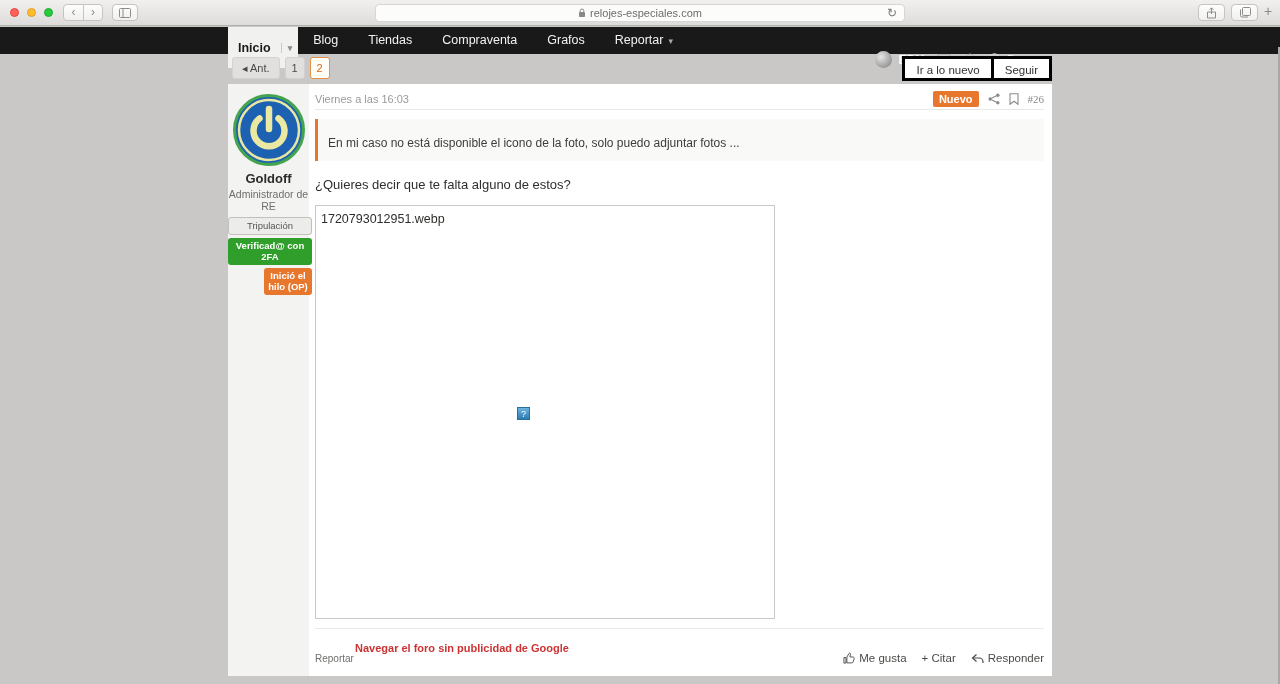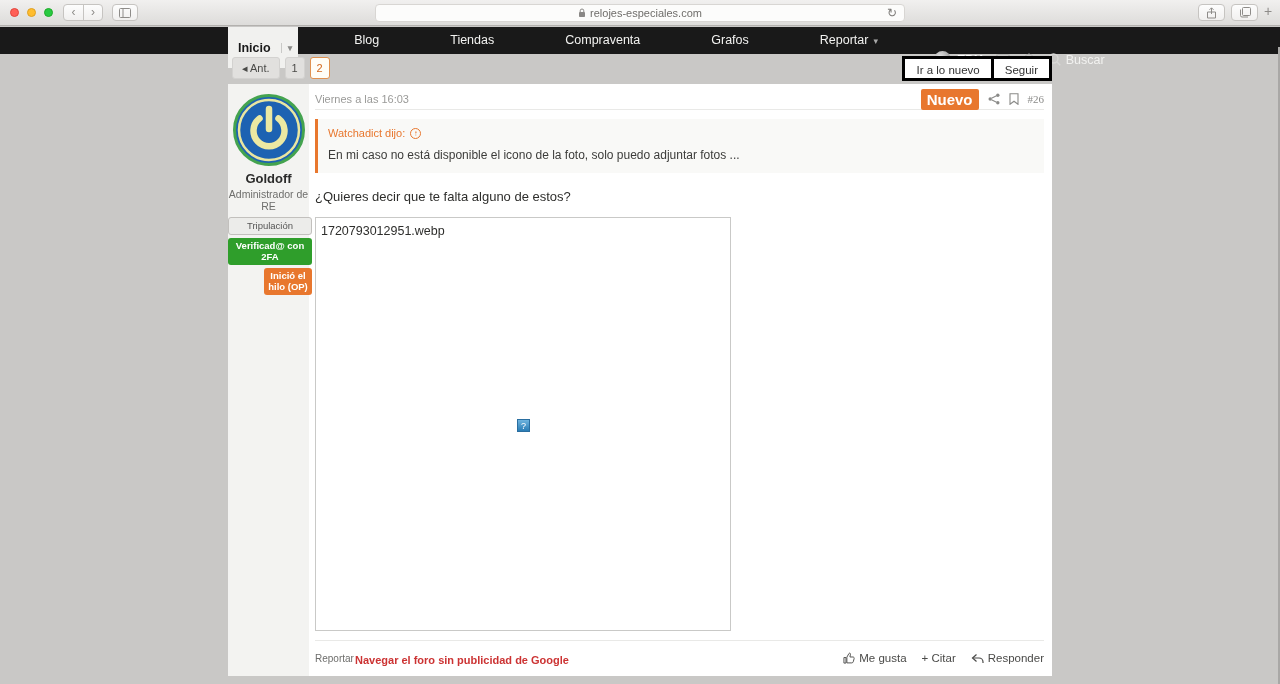--- a/index.html
+++ b/index.html
@@ -25,21 +25,21 @@
   .urlbar { position:absolute; left:375px; top:4px; width:530px; height:18px;
     background:#fcfcfb; border:1px solid #d8d6d3; border-radius:4px;
     display:flex; align-items:center; justify-content:center; color:#6f6d6a; font-size:11px; gap:4px; }
   .url-refresh { position:absolute; right:7px; top:0; color:#7c7a77; font-size:12px; line-height:16px; }
   .share-btn { position:absolute; left:1198px; top:4px; width:27px; }
   .tabs-btn  { position:absolute; left:1231px; top:4px; width:27px; }
   .newtab { position:absolute; left:1264px; top:3px; color:#8e8c89; font-size:14px; }
 
   
   .sitenav { position:absolute; top:27px; left:0; width:1280px; height:27px; background:#191919; }
-  .sitenav-inner { position:absolute; left:228px; width:824px; height:41px; display:flex; align-items:stretch;gap:41px; }
+  .sitenav-inner { position:absolute; left:228px; width:824px; height:41px; display:flex; align-items:stretch; }
   .tab-selected { display:flex; align-items:center; background:#f1f1ef; color:#1a1a1a; font-size:12.5px; font-weight:bold; }
   .tab-selected .lbl { padding:0 10px; }
   .tab-selected .caret { border-left:1px solid #c9c9c7; padding:0 6px; color:#8a8a88; font-size:9px; }
   .nav-item { color:#f2f2f0; font-size:12.5px; line-height:27px; padding:0 15px; }
   .nav-item .caret { font-size:9px; color:#aaa; margin-left:5px; }
   .nav-right { margin-left:auto; display:flex; align-items:center; gap:13px; padding-right:6px;margin-top:24px; }
   .nav-avatar { width:17px; height:17px; border-radius:50%;
     background:radial-gradient(circle at 35% 35%, #e6e6e6, #9a9a9a 70%, #6f6f6f); }
   .nav-user { color:#fff; font-size:12.5px; font-weight:bold; margin-left:-7px; }
   .nav-search { display:flex; align-items:center; gap:5px; color:#f2f2f0; font-size:12.5px; }
@@ -63,32 +63,32 @@
   .badges { width:84px; margin:5px auto 0; }
   .badge { font-size:9.5px; padding:2px 0 3px; border-radius:3px; margin-bottom:3px; }
   .badge.neutral { background:#ececea; border:1px solid #c2c0bd; color:#555; }
   .badge.green { background:#2f9e2b; color:#fff; font-weight:bold; }
   .badge.orange { background:#e8772e; color:#fff; font-weight:bold;margin-left:36px; }
 
   .post-main { flex:1; padding:5px 8px 0 6px; position:relative; }
   .phead { display:flex; align-items:center; height:21px; border-bottom:1px solid #e9e9e7; }
   .pdate { font-size:11px; color:#9a9a98; }
   .phead-right { margin-left:auto; display:flex; align-items:center; gap:9px; }
-  .nuevo { background:#e8772e; color:#fff; font-size:15px; font-weight:bold; padding:2px 6px; border-radius:2px; }
+  .nuevo { background:#e8772e; color:#fff; font-size:11px; font-weight:bold; padding:2px 6px; border-radius:2px; }
   .pnum { font-size:11px; color:#8a8a88;font-family:Liberation Serif, serif; }
 
   .quote { margin-top:9px; background:#f9f9f7; border-left:3px solid #e8772e; padding:8px 10px 11px; }
   .q-head { color:#e8772e; font-size:11px; display:flex; align-items:center; gap:5px; }
   .q-expand { display:inline-block; width:11px; height:11px; border:1px solid #e8772e; border-radius:50%;
     font-size:8px; line-height:10px; text-align:center; color:#e8772e; }
   .q-body { margin-top:9px; font-size:12px; color:#3c3c3a; }
 
   .msg { margin-top:16px; font-size:13px; color:#2e2e2c; }
 
-  .attach { margin-top:13px; width:416px; height:414px; border:1px solid #c9c9c7; position:relative; }
+  .attach { margin-top:13px; width:460px; height:414px; border:1px solid #c9c9c7; position:relative; }
   .attach-name { padding:6px 5px; font-size:12.5px; color:#2e2e2c; }
   .broken-img { position:absolute; left:201px; top:201px; width:13px; height:13px;
     background:linear-gradient(#6db3de,#2a7db5); border:1px solid #2a6ea0;
     color:#fff; font-size:9px; line-height:12px; text-align:center; }
 
   .sig { margin-top:9px; border-top:1px solid #e9e9e7; padding-top:9px; }
   .adlink { font-size:11px; font-weight:bold; color:#cc3333;padding-left:40px; }
   .pfoot { position:absolute; left:6px; right:8px; bottom:12px; display:flex; align-items:center; }
   .report { font-size:10px; color:#6e6e6c; }
   .actions { margin-left:auto; display:flex; align-items:center; gap:15px; }
@@ -220,24 +220,20 @@
           <line x1="3.5" y1="6.8" x2="8.5" y2="9.2" stroke="#8a8a88" stroke-width="1.2"></line>
         </svg>
         <svg width="10" height="12" viewBox="0 0 10 12">
           <path d="M1 0.7 h8 v10.6 l-4 -3.1 l-4 3.1 z" fill="none" stroke="#8a8a88" stroke-width="1.1"></path>
         </svg>
         <span class="pnum">#26</span>
       </div>
     </div>
 
     <div class="quote">
-      <div class="q-head">
-        <span>Watchadict dijo:</span>
-        <span class="q-expand">↑</span>
-      </div>
       <div class="q-body">En mi caso no está disponible el icono de la foto, solo puedo adjuntar fotos ...</div>
     </div>
 
     <div class="msg">¿Quieres decir que te falta alguno de estos?</div>
 
     <div class="attach">
       <div class="attach-name">1720793012951.webp</div>
       <div class="broken-img">?</div>
     </div>
 

